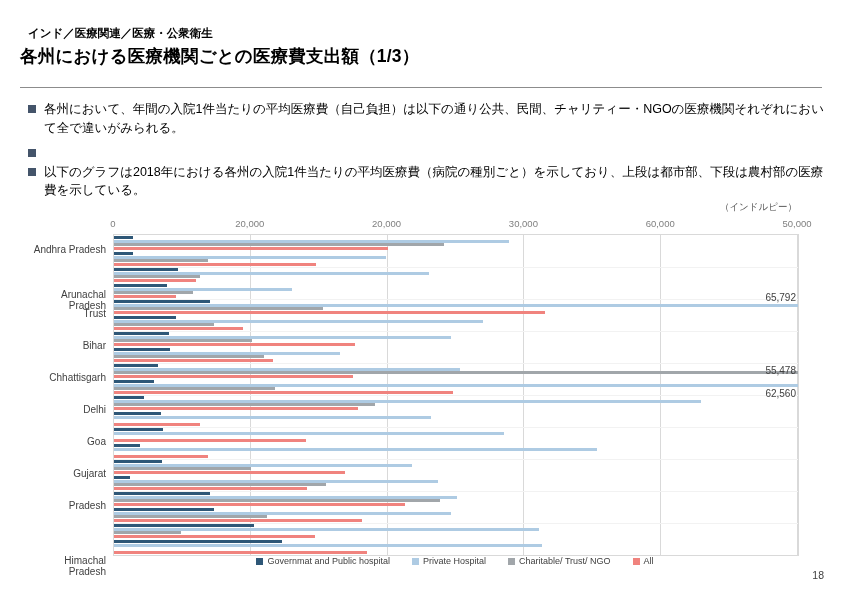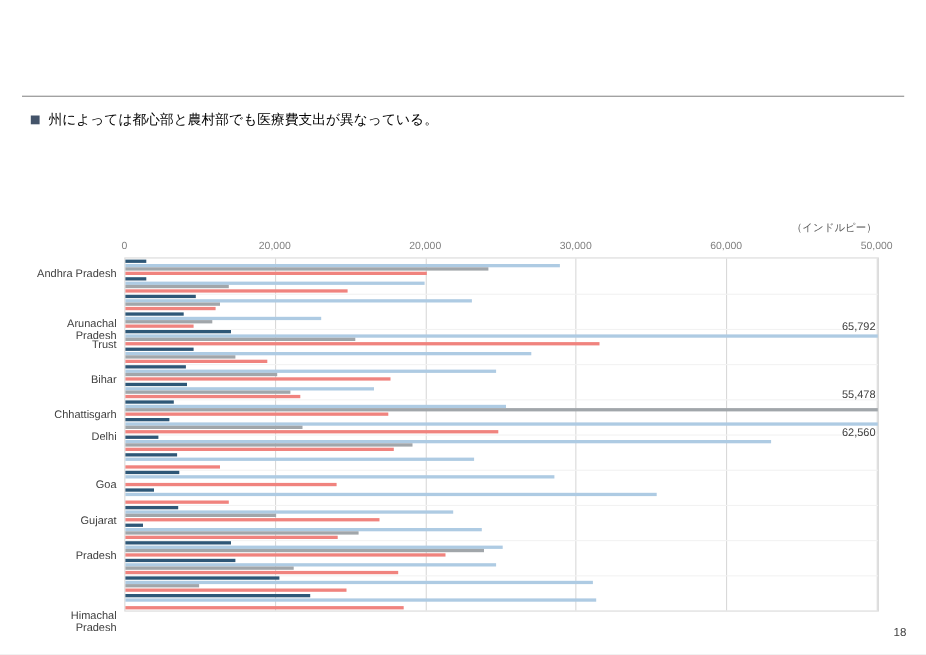--- a/index.html
+++ b/index.html
@@ -25,46 +25,55 @@
           gap:22px;align-items:center;}
   .legend-item{display:flex;align-items:center;font-size:9px;color:#404040;white-space:nowrap;}
   .legend-swatch{width:7px;height:7px;margin-right:4px;}
   .page-number{position:absolute;right:18px;top:569px;font-size:10.5px;color:#404040;}
 </style>
 </head>
 <body>
 
 <div class="slide">
 
+  <div class="eyebrow">インド／医療関連／医療・公衆衛生</div>
+  <div class="title">各州における医療機関ごとの医療費支出額（1/3）</div>
   <div class="divider"></div>
 
   <div class="bullets">
     <div class="bullet">
       <span class="marker"></span>
-      <span class="btext">州によっては都心部と農村部でも医療費支出が異なっている。</span>
+      <span class="btext">各州において、年間の入院1件当たりの平均医療費（自己負担）は以下の通り公共、民間、チャリティー・NGOの医療機関それぞれにおいて全で違いがみられる。</span>
+    </div>
+    <div class="bullet">
+      <span class="marker"></span>
+    </div>
+    <div class="bullet">
+      <span class="marker"></span>
+      <span class="btext">以下のグラフは2018年における各州の入院1件当たりの平均医療費（病院の種別ごと）を示しており、上段は都市部、下段は農村部の医療費を示している。</span>
     </div>
   </div>
 
   <div class="unit-label">（インドルピー）</div>
 
   <div id="tick-row">
       <div class="tick-label" style="left: 83px;">0</div>
       <div class="tick-label" style="left: 219.8px;">20,000</div>
       <div class="tick-label" style="left: 356.6px;">20,000</div>
       <div class="tick-label" style="left: 493.4px;">30,000</div>
       <div class="tick-label" style="left: 630.2px;">60,000</div>
       <div class="tick-label" style="left: 767px;">50,000</div>
     </div>
   <div id="state-labels">
       <div class="state-label" style="top: 234px;">Andhra Pradesh</div>
       <div class="state-label" style="top: 284px;">Arunachal Pradesh</div>
       <div class="state-label" style="top: 298px;">Trust</div>
       <div class="state-label" style="top: 330px;">Bihar</div>
       <div class="state-label" style="top: 362px;">Chhattisgarh</div>
-      <div class="state-label" style="top: 382px;">Delhi</div>
+      <div class="state-label" style="top: 394px;">Delhi</div>
       <div class="state-label" style="top: 426px;">Goa</div>
       <div class="state-label" style="top: 458px;">Gujarat</div>
       <div class="state-label" style="top: 490px;">Pradesh</div>
       <div class="state-label" style="top: 550px;">Himachal Pradesh</div>
     </div>
   <div id="plot">
       <div class="gridline" style="left: 135.8px;"></div>
       <div class="gridline" style="left: 272.6px;"></div>
       <div class="gridline" style="left: 409.4px;"></div>
       <div class="gridline" style="left: 546.2px;"></div>
@@ -107,21 +116,21 @@
       <div class="bar" style="top: 100.5px; width: 336.528px; background: rgb(174, 203, 227);"></div>
       <div class="bar" style="top: 104px; width: 138.168px; background: rgb(161, 166, 170);"></div>
       <div class="bar" style="top: 107.5px; width: 240.768px; background: rgb(240, 131, 126);"></div>
       <div class="bar" style="top: 113px; width: 56.088px; background: rgb(46, 87, 119);"></div>
       <div class="bar" style="top: 116.5px; width: 225.72px; background: rgb(174, 203, 227);"></div>
       <div class="bar" style="top: 120px; width: 150.48px; background: rgb(161, 166, 170);"></div>
       <div class="bar" style="top: 123.5px; width: 158.688px; background: rgb(240, 131, 126);"></div>
       <div class="bar" style="top: 129px; width: 43.776px; background: rgb(46, 87, 119);"></div>
       <div class="bar" style="top: 132.5px; width: 346.104px; background: rgb(174, 203, 227);"></div>
       <div class="bar" style="top: 136px; width: 684px; background: rgb(161, 166, 170);"></div>
-      <div class="ovl" style="top: 119px;">55,478</div>
+      <div class="ovl" style="top: 130px;">55,478</div>
       <div class="bar" style="top: 139.5px; width: 239.4px; background: rgb(240, 131, 126);"></div>
       <div class="bar" style="top: 145px; width: 39.672px; background: rgb(46, 87, 119);"></div>
       <div class="bar" style="top: 148.5px; width: 684px; background: rgb(174, 203, 227);"></div>
       <div class="ovl" style="top: 152.5px;">62,560</div>
       <div class="bar" style="top: 152px; width: 161.424px; background: rgb(161, 166, 170);"></div>
       <div class="bar" style="top: 155.5px; width: 339.264px; background: rgb(240, 131, 126);"></div>
       <div class="bar" style="top: 161px; width: 30.096px; background: rgb(46, 87, 119);"></div>
       <div class="bar" style="top: 164.5px; width: 586.872px; background: rgb(174, 203, 227);"></div>
       <div class="bar" style="top: 168px; width: 261.288px; background: rgb(161, 166, 170);"></div>
       <div class="bar" style="top: 171.5px; width: 243.504px; background: rgb(240, 131, 126);"></div>
@@ -151,15 +160,33 @@
       <div class="bar" style="top: 280px; width: 153.216px; background: rgb(161, 166, 170);"></div>
       <div class="bar" style="top: 283.5px; width: 247.608px; background: rgb(240, 131, 126);"></div>
       <div class="bar" style="top: 289px; width: 139.536px; background: rgb(46, 87, 119);"></div>
       <div class="bar" style="top: 292.5px; width: 425.448px; background: rgb(174, 203, 227);"></div>
       <div class="bar" style="top: 296px; width: 67.032px; background: rgb(161, 166, 170);"></div>
       <div class="bar" style="top: 299.5px; width: 201.096px; background: rgb(240, 131, 126);"></div>
       <div class="bar" style="top: 305px; width: 168.264px; background: rgb(46, 87, 119);"></div>
       <div class="bar" style="top: 308.5px; width: 428.184px; background: rgb(174, 203, 227);"></div>
       <div class="bar" style="top: 315.5px; width: 253.08px; background: rgb(240, 131, 126);"></div>
     </div>
+  <div id="legend">
+      <div class="legend-item">
+        <div class="legend-swatch" style="background: rgb(46, 87, 119);"></div>
+        <div class="">Governmat and Public hospital</div>
+      </div>
+      <div class="legend-item">
+        <div class="legend-swatch" style="background: rgb(174, 203, 227);"></div>
+        <div class="">Private Hospital</div>
+      </div>
+      <div class="legend-item">
+        <div class="legend-swatch" style="background: rgb(161, 166, 170);"></div>
+        <div class="">Charitable/ Trust/ NGO</div>
+      </div>
+      <div class="legend-item">
+        <div class="legend-swatch" style="background: rgb(240, 131, 126);"></div>
+        <div class="">All</div>
+      </div>
+    </div>
 
   <div class="page-number">18</div>
 </div>
 
 </body></html>

